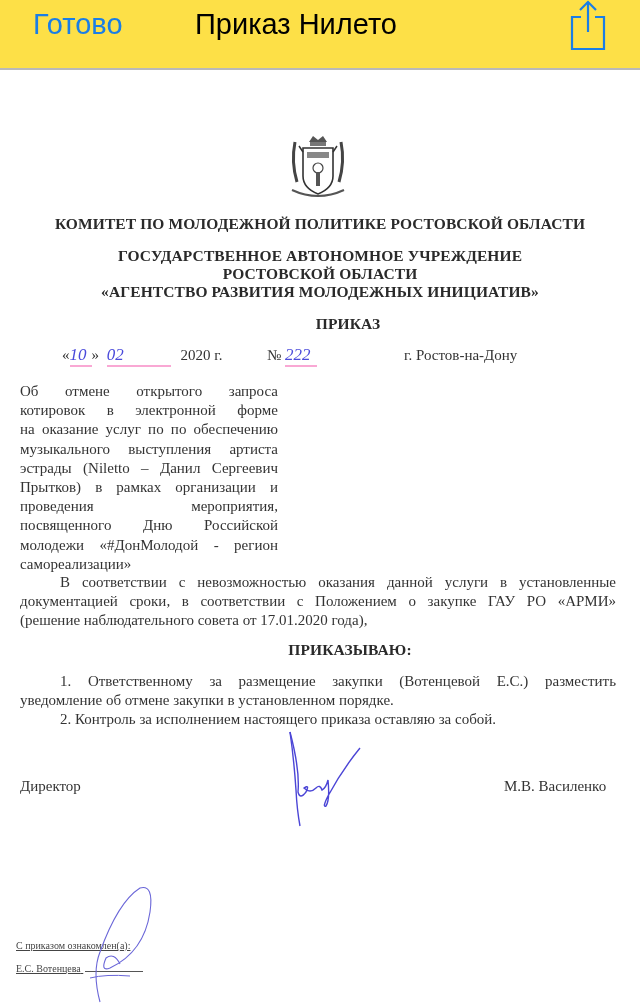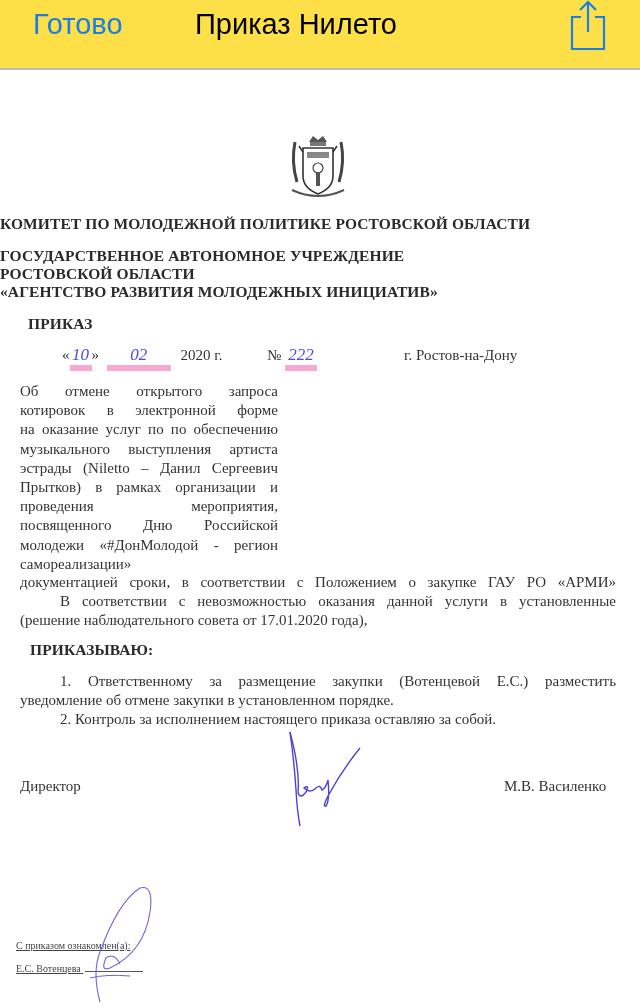--- a/index.html
+++ b/index.html
@@ -3,24 +3,24 @@
 <meta charset="utf-8">
 <style>
   html, body { margin:0; padding:0; }
   body { width:640px; height:1007px; overflow:hidden; background:#ffffff; font-family:"Liberation Serif", serif; color:#2a2a2a; position:relative; }
   .navbar { position:absolute; left:0; top:0; width:640px; height:68px; background:#fde047; border-bottom:2px solid #b9b9b9; }
   .nav-done { position:absolute; left:33px; top:8px; font-family:"Liberation Sans", sans-serif; font-size:29px; color:#1a7ee6; cursor:pointer; }
   .nav-title { position:absolute; left:195px; top:8px; font-family:"Liberation Sans", sans-serif; font-size:29px; color:#000; }
   .nav-share { position:absolute; left:568px; top:0px; width:40px; height:52px; cursor:pointer; }
   .doc { position:absolute; left:0; top:70px; width:640px; height:937px; background:#fff; }
   .emblem { position:absolute; left:287px; top:62px; width:62px; height:68px; }
-  .h1 { position:absolute; left:0; width:640px; text-align:left; font-weight:bold; font-size:15.5px; color:#2a2a2a; letter-spacing:0.1px; }
+  .h1 { position:absolute; left:0; width:640px; text-align:center; font-weight:bold; font-size:15.5px; color:#2a2a2a; letter-spacing:0.1px; }
   .line { position:absolute; font-size:15px; color:#333; white-space:nowrap; }
   .hand { color:#4a4adb; font-style:italic; font-family:"Liberation Serif", serif; font-size:17px; }
-  .uline { border-bottom:6px solid #f9a8d4; display:inline-block; text-align:center; }
+  .uline { border-bottom:2px solid #f9a8d4; display:inline-block; }
   .subject { position:absolute; left:20px; top:312px; width:258px; font-size:15px; line-height:19.2px; text-align:justify; color:#333; }
   .subject span { display:block; text-align-last:justify; }
   .subject span.last { text-align-last:left; }
   .para { position:absolute; left:20px; width:596px; font-size:15px; line-height:19px; color:#333; text-align:justify; }
   .just { display:block; text-align-last:justify; }
   .sig { position:absolute; }
   .small { position:absolute; font-size:10px; color:#444; white-space:nowrap;text-decoration:underline; }
 </style>
 </head>
 <body>
@@ -75,22 +75,22 @@
     <span>музыкального выступления артиста</span>
     <span>эстрады (Niletto – Данил Сергеевич</span>
     <span>Прытков) в рамках организации и</span>
     <span>проведения мероприятия,</span>
     <span>посвященного Дню Российской</span>
     <span>молодежи «#ДонМолодой - регион</span>
     <span class="last">самореализации»</span>
   </div>
 
   <div class="para" style="top:503px;">
+    <span class="just" style="padding-left:40px;">В соответствии с невозможностью оказания данной услуги в установленные</span>
     <span class="just">документацией сроки, в соответствии с  Положением о закупке ГАУ РО «АРМИ»</span>
-    <span class="just" style="padding-left:40px;">В соответствии с невозможностью оказания данной услуги в установленные</span>
     <span style="display:block;">(решение наблюдательного совета от 17.01.2020 года),</span>
   </div>
 
   <div class="h1" style="top:571px; left:30px;">ПРИКАЗЫВАЮ:</div>
 
   <div class="para" style="top:602px;">
     <span class="just" style="padding-left:40px;">1. Ответственному за размещение закупки (Вотенцевой Е.С.) разместить</span>
     <span style="display:block;">уведомление об отмене закупки в установленном порядке.</span>
     <span style="display:block; padding-left:40px;">2. Контроль за исполнением настоящего приказа оставляю за собой.</span>
   </div>

